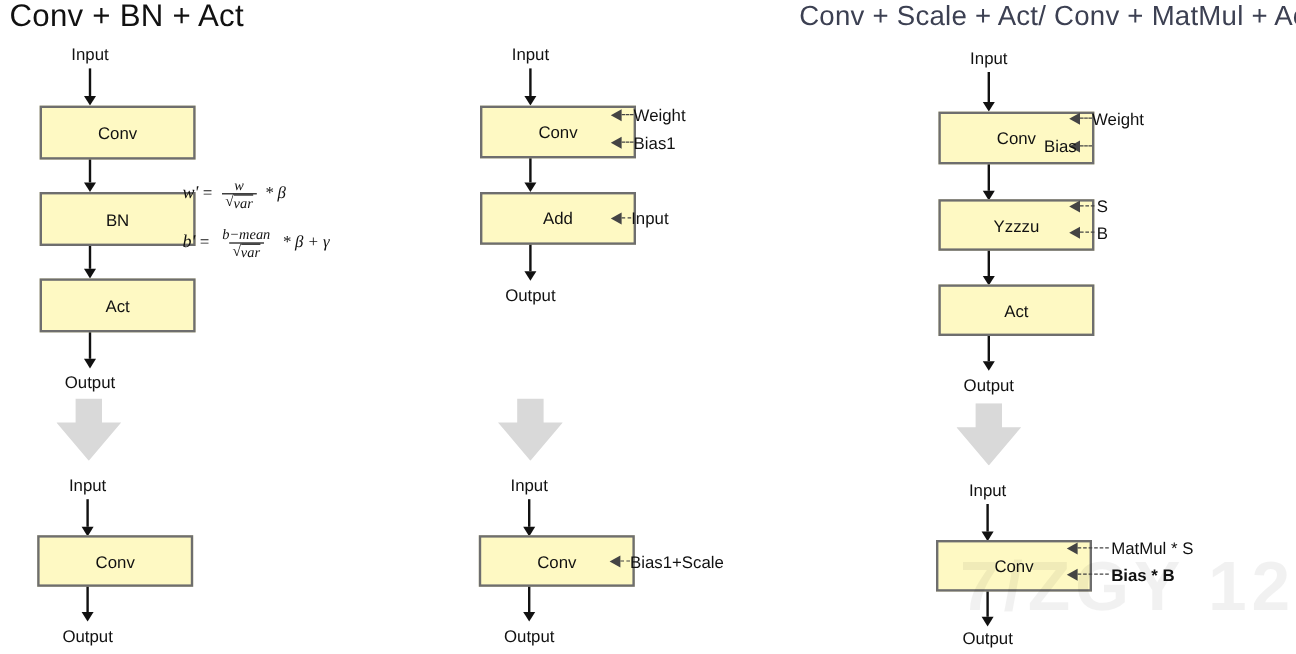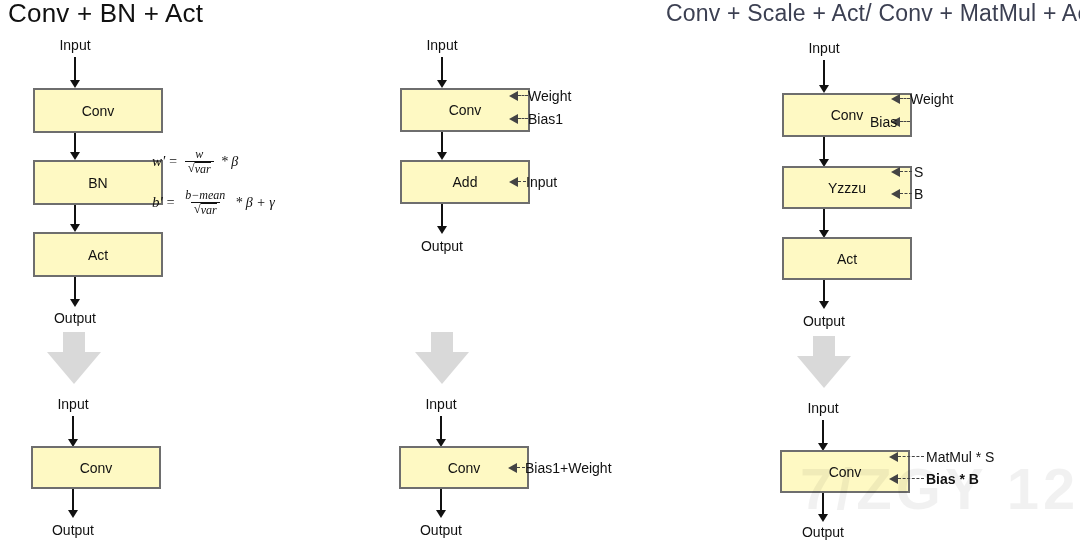--- a/index.html
+++ b/index.html
@@ -212,21 +212,21 @@
   <div>
     <div class="lbl c" style="left:441px;top:396px;">Input</div>
     <div class="vline" style="left:440px;top:416px;height:23px;"></div>
     <div class="vhead" style="left:436px;top:439px;"></div>
 
     <div class="box" style="left:376px;top:446px;width:130px;height:43px;">
       <span>Conv</span>
     </div>
     <div class="shead" style="left:508px;top:463px;"></div>
     <div class="sline" style="left:517px;top:467px;width:8px;"></div>
-    <div class="lbl" style="left:525px;top:460px;">Bias1+Weight</div>
+    <div class="lbl" style="left:525px;top:460px;">Bias1+Scale</div>
 
     <div class="vline" style="left:440px;top:489px;height:21px;"></div>
     <div class="vhead" style="left:436px;top:510px;"></div>
     <div class="lbl c" style="left:441px;top:522px;">Output</div>
   </div>
 
   <div>
     <div class="lbl c" style="left:824px;top:40px;">Input</div>
     <div class="vline" style="left:823px;top:60px;height:25px;"></div>
     <div class="vhead" style="left:819px;top:85px;"></div>

